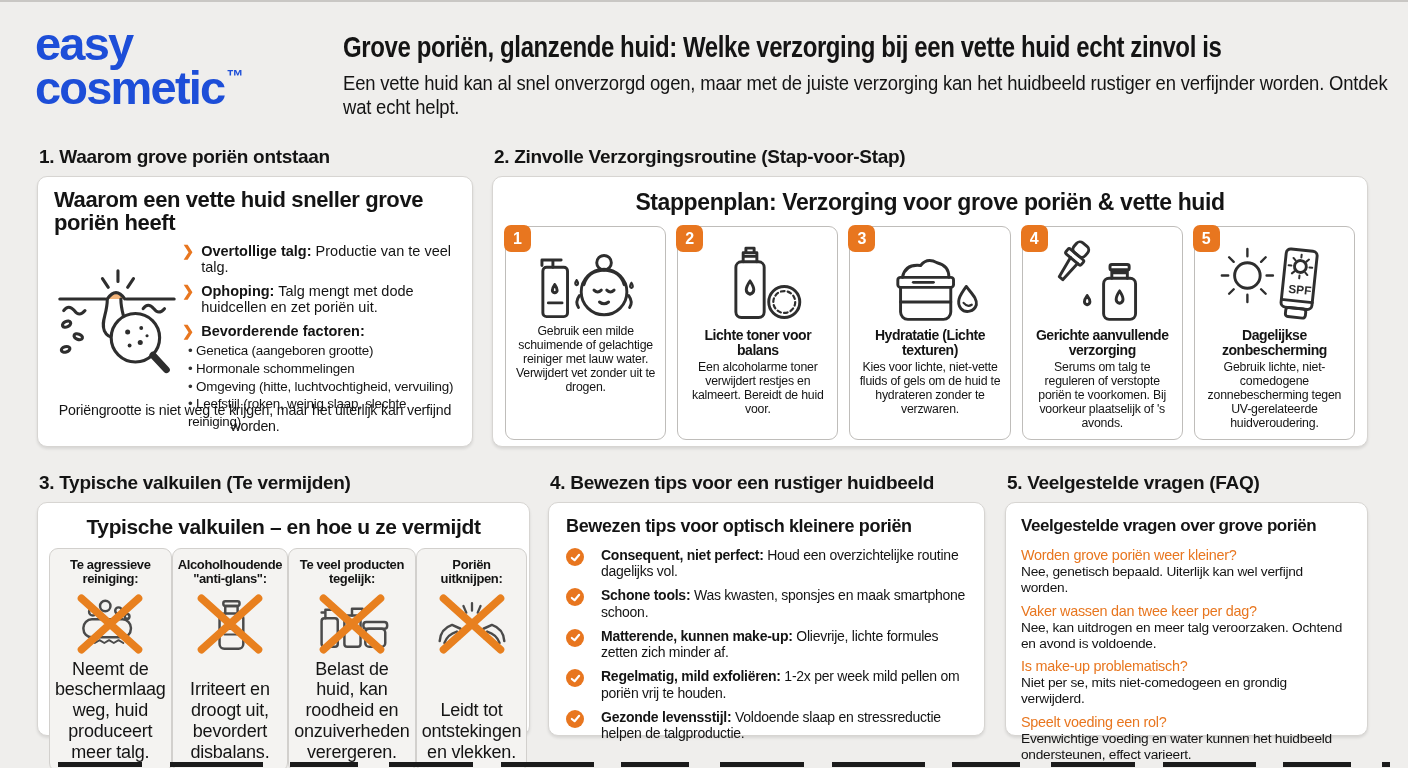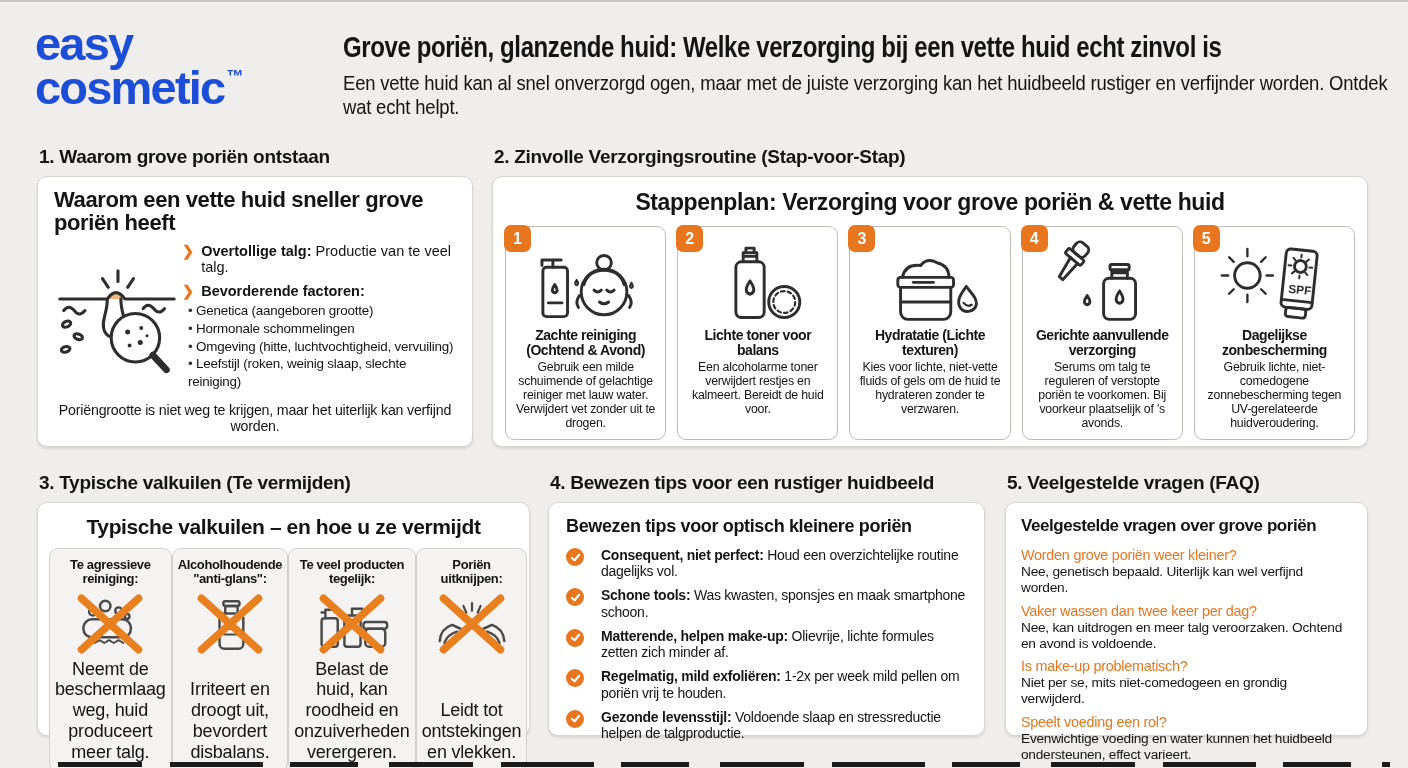--- a/index.html
+++ b/index.html
@@ -128,20 +128,24 @@
               <circle cx="78" cy="82" r="2"></circle>
               <circle cx="96" cy="72" r="1.6"></circle>
           </g>
         </svg>
       </div>
       <div class="why-bullets">
         <div class="bullet">
             <span class="chev"></span>
             <span><b>Overtollige talg:</b><span> Productie van te veel talg.</span></span>
           </div>
+        <div class="bullet">
+            <span class="chev"></span>
+            <span><b>Ophoping:</b><span> Talg mengt met dode huidcellen en zet poriën uit.</span></span>
+          </div>
         <div class="bullet" style="margin-bottom:3px">
             <span class="chev"></span>
             <span><b>Bevorderende factoren:</b><span></span></span>
           </div>
         <ul class="factors">
           <li>Genetica (aangeboren grootte)</li>
           <li>Hormonale schommelingen</li>
           <li>Omgeving (hitte, luchtvochtigheid, vervuiling)</li>
           <li>Leefstijl (roken, weinig slaap, slechte reiniging)</li>
         </ul>
@@ -167,21 +171,20 @@
             <path d="M19 70 h15"></path>
             <circle cx="80" cy="58" r="25"></circle>
             <circle cx="80" cy="26" r="8"></circle>
             <path d="M58 50 q4 -15 22 -16 q18 1 22 16"></path>
             <path d="M69 56 q4 4 8 0 M83 56 q4 4 8 0"></path>
             <path d="M75 69 q5 4 10 0"></path>
             <path d="M53 62 q-5 7 -1 13 M107 62 q5 7 1 13"></path>
             <path d="M50 45 c-2 3 -2 5 0 5.5 c2 -.5 2 -2.5 0 -5.5 M110 48 c-2 3 -2 5 0 5.5 c2 -.5 2 -2.5 0 -5.5" stroke-width="2.4"></path>
           </g>
         </svg>
-        <div class="step-t">Zachte reiniging (Ochtend &amp; Avond)</div>
         <div class="step-d">Gebruik een milde schuimende of gelachtige reiniger met lauw water. Verwijdert vet zonder uit te drogen.</div>
       </div>
 
       <div class="step">
         <div class="badge">2</div>
         <svg viewBox="0 0 120 92">
           <g class="ink">
             <rect x="36" y="25" width="31" height="61" rx="6"></rect>
             <path d="M44 25 v-10 h15 v10 M44 19 h15 M47 15 v-5 h9 v5"></path>
             <path d="M51.5 46 c-5.5 8 -5.5 13 0 14.5 c5.5 -1.5 5.5 -6.5 0 -14.5"></path>
@@ -359,21 +362,21 @@
           </svg>
         </span>
       <span><b>Schone tools:</b><span> Was kwasten, sponsjes en maak smartphone schoon.</span></span>
     </div>
     <div class="tip">
       <span class="check">
           <svg viewBox="0 0 12 12" width="11" height="11">
             <path d="M2 6.5 L5 9 L10 3" stroke="#fff" stroke-width="2.3" fill="none" stroke-linecap="round" stroke-linejoin="round"></path>
           </svg>
         </span>
-      <span><b>Matterende, helpen make-up:</b><span> Olievrije, lichte formules zetten zich minder af.</span></span>
+      <span><b>Matterende, kunnen make-up:</b><span> Olievrije, lichte formules zetten zich minder af.</span></span>
     </div>
     <div class="tip">
       <span class="check">
           <svg viewBox="0 0 12 12" width="11" height="11">
             <path d="M2 6.5 L5 9 L10 3" stroke="#fff" stroke-width="2.3" fill="none" stroke-linecap="round" stroke-linejoin="round"></path>
           </svg>
         </span>
       <span><b>Regelmatig, mild exfoliëren:</b><span> 1-2x per week mild pellen om poriën vrij te houden.</span></span>
     </div>
     <div class="tip">

